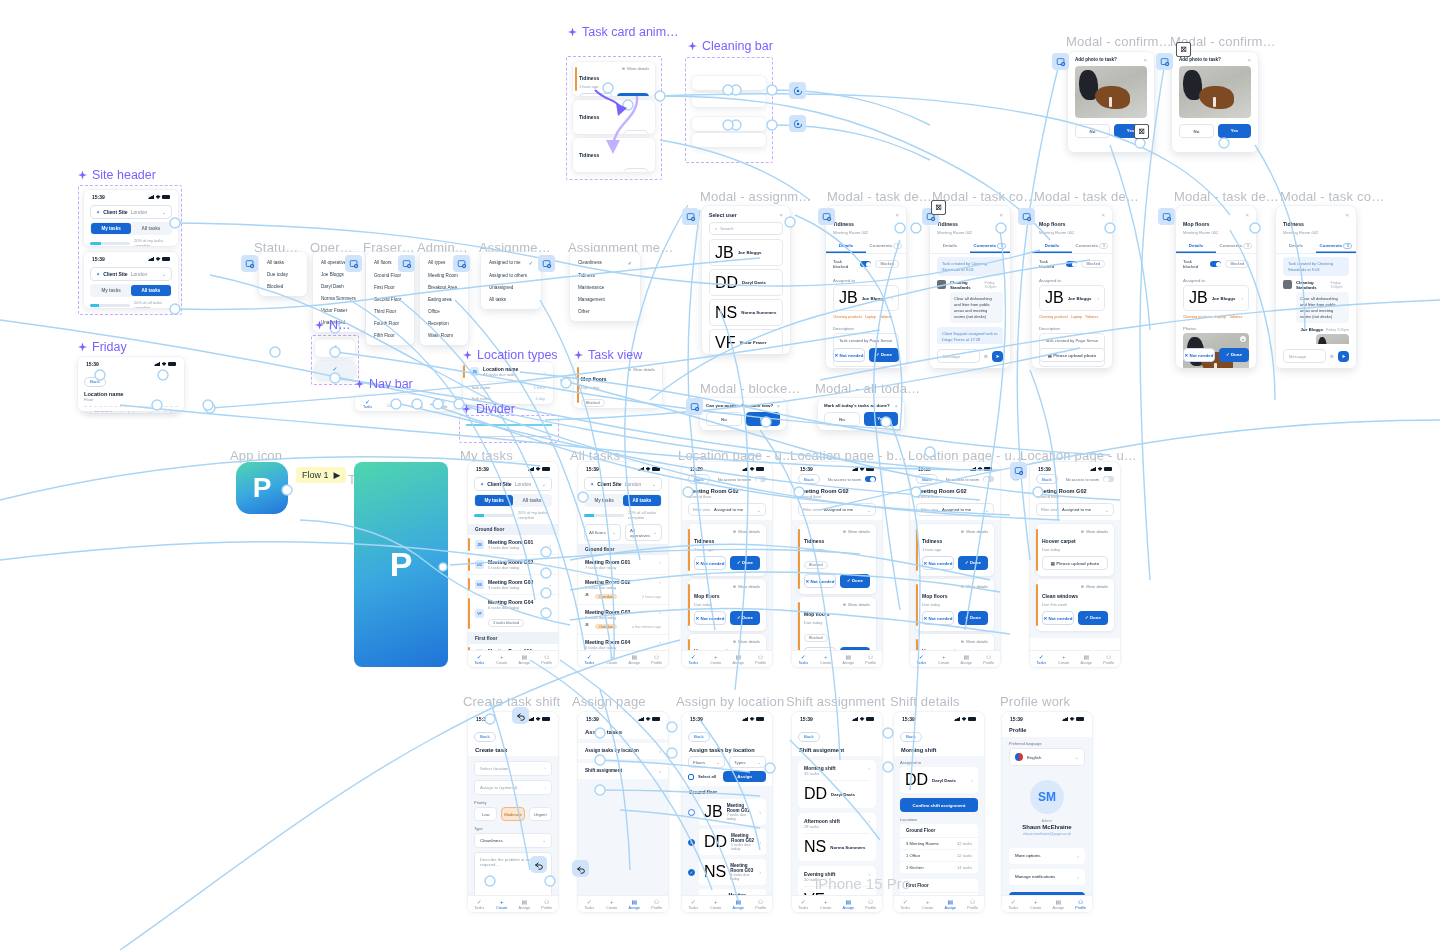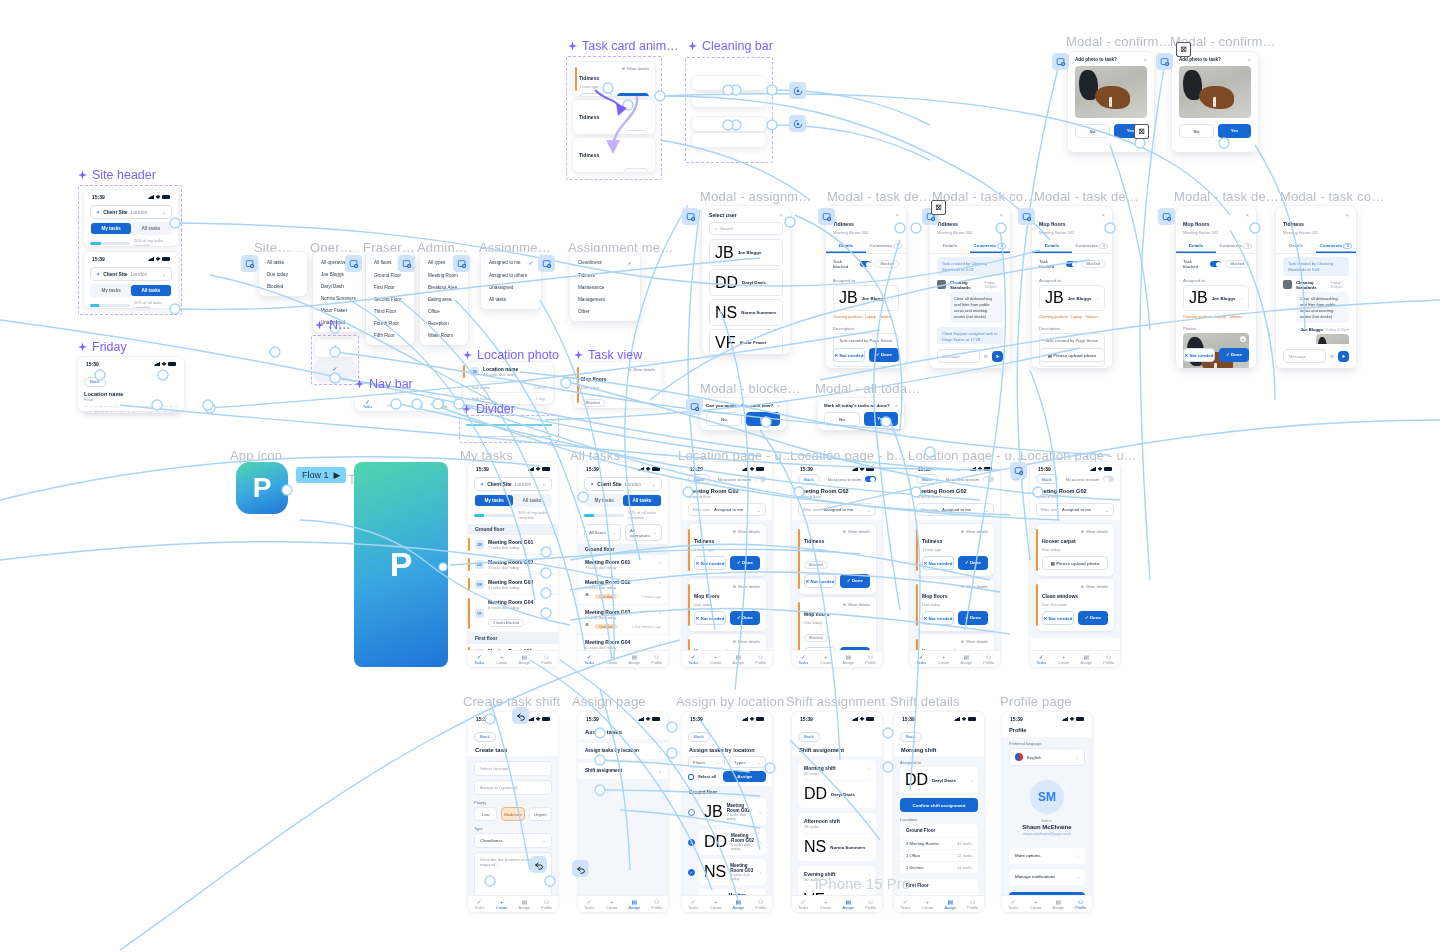--- a/index.html
+++ b/index.html
@@ -129,21 +129,21 @@
          display:flex;align-items:center;justify-content:center; z-index:7; }
   .mkr svg { width:10px;height:10px; }
   .mkrw { position:absolute; width:15px;height:15px;border-radius:3px;background:#fff;
           box-shadow:0 0 0 .8px #2b2b2b inset; display:flex;align-items:center;justify-content:center;
           font-size:8px; color:#1d1d1d; z-index:8; }
 
   .appicon { position:absolute; border-radius:14px; background:linear-gradient(160deg,#4fd6ae 0%,#3aa8e0 52%,#1f74d8 100%);
              display:flex; align-items:center; justify-content:center; z-index:4; }
   .appicon .p { color:#fff; font-weight:700; }
 
-  .flowtag { position:absolute; background:#7dd3fc; border-radius:3px; padding:3px 6px; font-size:9px;
+  .flowtag { position:absolute; background:#fef9c3; border-radius:3px; padding:3px 6px; font-size:9px;
              color:#1d2b3a; display:flex; align-items:center; gap:5px; z-index:8; }
 
   .devlabel { position:absolute; font-size:15px; color:#cdd2d9; z-index:6; }
 
   .uline { position:absolute; height:1px; background:#cfd6de; z-index:3; }
 </style>
 </head>
 <body>
 
 <div id="canvas">
@@ -282,41 +282,41 @@
   <div class="comp" style="left:355px;top:377px">
     <span class="dia"></span>
     <span>Nav bar</span>
   </div>
   <div class="comp" style="left:462px;top:402px">
     <span class="dia"></span>
     <span>Divider</span>
   </div>
   <div class="comp" style="left:463px;top:348px">
     <span class="dia"></span>
-    <span>Location photo</span>
+    <span>Location types</span>
   </div>
   <div class="comp" style="left:574px;top:348px">
     <span class="dia"></span>
     <span>Task view</span>
   </div>
   <div class="comp" style="left:315px;top:318px">
     <span class="dia"></span>
     <span>N…</span>
   </div>
-  <div class="comp" style="left:568px;top:39px">
+  <div class="comp" style="left:568px;top:25px">
     <span class="dia"></span>
     <span>Task card anim…</span>
   </div>
   <div class="comp" style="left:688px;top:39px">
     <span class="dia"></span>
     <span>Cleaning bar</span>
   </div>
 
   <div id="sectionTitles">
-      <div class="sect" style="left: 254px; top: 240px;">Site…</div>
+      <div class="sect" style="left: 254px; top: 240px;">Statu…</div>
       <div class="sect" style="left: 310px; top: 240px;">Oper…</div>
       <div class="sect" style="left: 363px; top: 240px;">Fraser…</div>
       <div class="sect" style="left: 417px; top: 240px;">Admin…</div>
       <div class="sect" style="left: 479px; top: 240px;">Assignme…</div>
       <div class="sect" style="left: 568px; top: 240px;">Assignment me…</div>
       <div class="sect" style="left: 700px; top: 189px;">Modal - assignm…</div>
       <div class="sect" style="left: 827px; top: 189px;">Modal - task de…</div>
       <div class="sect" style="left: 932px; top: 189px;">Modal - task co…</div>
       <div class="sect" style="left: 1034px; top: 189px;">Modal - task de…</div>
       <div class="sect" style="left: 1174px; top: 189px;">Modal - task de…</div>
@@ -331,21 +331,21 @@
       <div class="sect" style="left: 570px; top: 448px;">All tasks</div>
       <div class="sect" style="left: 678px; top: 448px;">Location page - u…</div>
       <div class="sect" style="left: 790px; top: 448px;">Location page - b…</div>
       <div class="sect" style="left: 908px; top: 448px;">Location page - u…</div>
       <div class="sect" style="left: 1020px; top: 448px;">Location page - u…</div>
       <div class="sect" style="left: 463px; top: 694px;">Create task shift</div>
       <div class="sect" style="left: 572px; top: 694px;">Assign page</div>
       <div class="sect" style="left: 676px; top: 694px;">Assign by location</div>
       <div class="sect" style="left: 786px; top: 694px;">Shift assignment</div>
       <div class="sect" style="left: 890px; top: 694px;">Shift details</div>
-      <div class="sect" style="left: 1000px; top: 694px;">Profile page</div>
+      <div class="sect" style="left: 1000px; top: 694px;">Profile work</div>
     </div>
 
   <div class="cframe" style="left:78px;top:185px;width:104px;height:130px"></div>
 
   <div class="card" style="left:84px;top:190px;width:94px;height:56px">
     <div class="statusbar">
       <span class="t">15:39</span>
       <span class="ic">
           <i class="bars"></i>
           <i class="wifi"></i>

